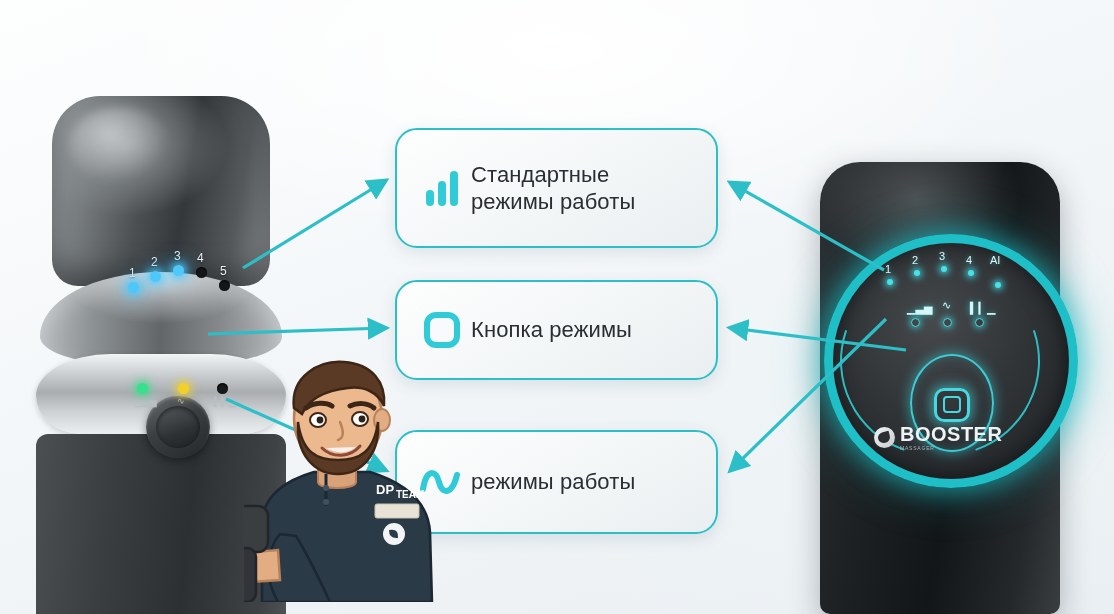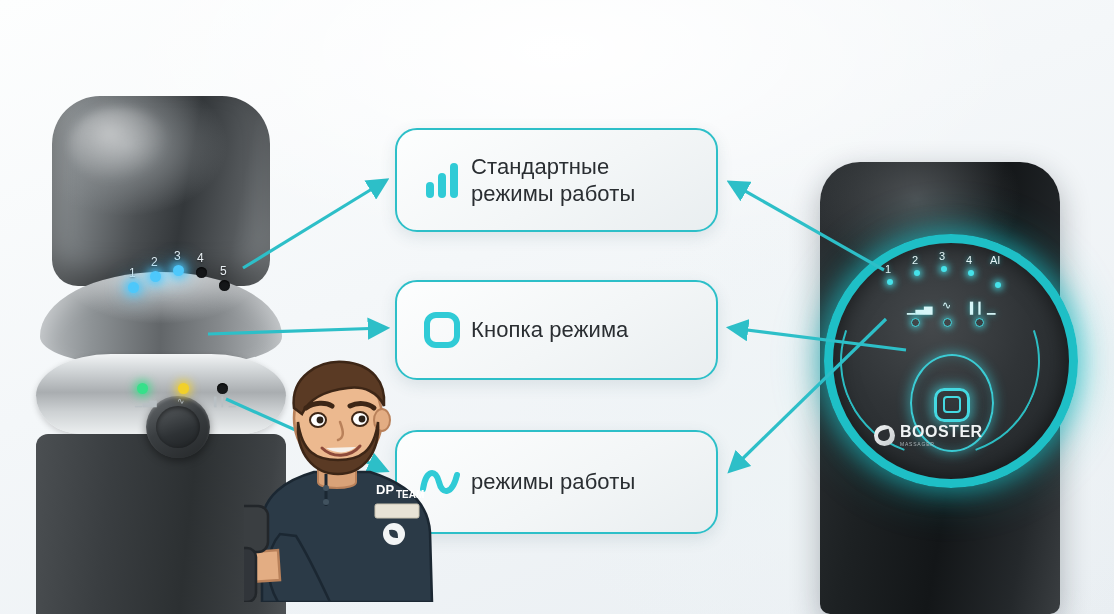--- a/index.html
+++ b/index.html
@@ -313,21 +313,21 @@
     position: absolute;
     left: 4px;
     top: 5px;
     width: 12px;
     height: 11px;
     border-radius: 50% 0 50% 50%;
     background: #2b2f33;
     transform: rotate(-14deg);
   }
   .rd-logo-text {
-    font-size: 16px;
+    font-size: 20px;
     font-weight: bold;
     letter-spacing: 0.5px;
     color: #f0f3f4;
     line-height: 1;
   }
   .rd-logo-sub {
     font-size: 5px;
     letter-spacing: 0.8px;
     color: #aab3b6;
     margin-top: 1px;
@@ -352,21 +352,21 @@
     display: flex;
     align-items: center;
     justify-content: center;
   }
   .callout .cl-text {
     font-size: 22px;
     line-height: 1.25;
     color: #2a2e32;
     letter-spacing: 0.1px;
   }
-  #callout-1 { left: 395px; top: 128px; height: 104px; }
+  #callout-1 { left: 395px; top: 128px; height: 120px; }
   #callout-2 { left: 395px; top: 280px; height: 100px; }
   #callout-3 { left: 395px; top: 430px; height: 104px; }
 
   .bars {
     display: flex;
     align-items: flex-end;
     gap: 4px;
     height: 36px;
   }
   .bars span {
@@ -518,21 +518,21 @@
     </div>
   </div>
 
   <div class="callout" id="callout-2">
     <div class="cl-icon">
       <svg width="38" height="38" viewBox="0 0 38 38">
         <rect x="4" y="4" width="30" height="30" rx="9" ry="9" fill="none" stroke="#30cbd6" stroke-width="6"></rect>
       </svg>
     </div>
     <div class="cl-text">
-      <div>Кнопка режима</div>
+      <div>Кнопка режимы</div>
     </div>
   </div>
 
   <div class="callout" id="callout-3">
     <div class="cl-icon">
       <svg width="46" height="34" viewBox="0 0 46 34">
         <path d="M4,24 C7,4 17,4 20,17 C23,30 33,30 38,10" fill="none" stroke="#30cbd6" stroke-width="6" stroke-linecap="round"></path>
       </svg>
     </div>
     <div class="cl-text">

